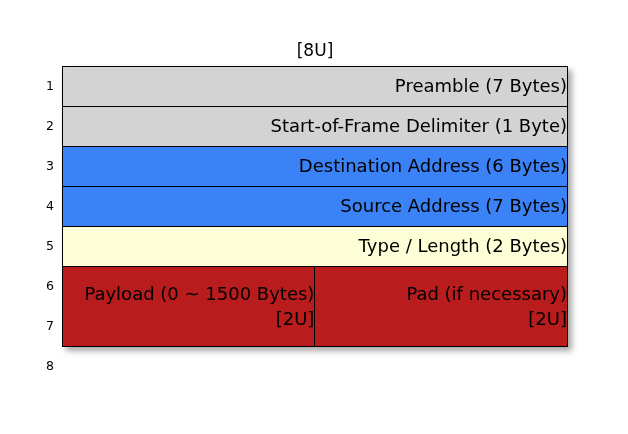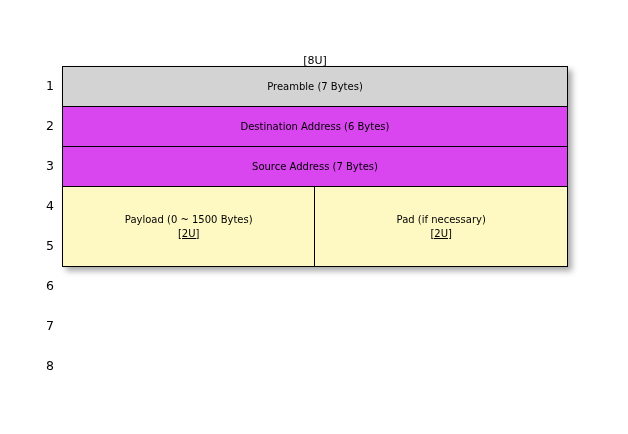--- a/index.html
+++ b/index.html
@@ -29,23 +29,22 @@
     width: 506px;
     text-align: center;
     line-height: 1.25;
   }
   #title-main {
     font-size: 11.5px;
     letter-spacing: 0.1px;
     display: block;
   }
   #title-sub {
-    font-size: 11px;
+    font-size: 17px;
     display: block;
-    margin-top: 14px;
   }
 
   
   #frame-wrap {
     position: absolute;
     left: 38px;
     top: 66px;
     width: 540px;
     height: 340px;
   }
@@ -71,36 +70,36 @@
     position: absolute;
     left: 24px;
     top: 0px;
     width: 506px;
     border-collapse: collapse;
     box-shadow: 4px 4px 6px rgba(0,0,0,0.34);
     background: #ffffff;
   }
   #frame-table td {
     border: 1px solid #000000;
-    text-align: center;
+    text-align: right;
     vertical-align: middle;
-    font-size: 10px;
+    font-size: 18px;
     line-height: 1.35;
     padding: 0;
   }
   td.cell-gray   { background: #d3d3d3; }
-  td.cell-blue   { background: #d946ef; }
+  td.cell-blue   { background: #3b82f6; }
   td.cell-yellow { background: #ffffd7; }
-  td.cell-white  { background: #fef9c3; }
+  td.cell-white  { background: #b91c1c; }
 
   tr.row-std td { height: 39px; }
   tr.row-tall td { height: 79px; }
 
   .cell-label { display: block; }
-  .cell-sub   { display: block; text-decoration: underline; }
+  .cell-sub   { display: block; }
 </style>
 </head>
 <body>
 
 <div id="page">
 
   <div id="title-block">
     <span id="title-sub">[8U]</span>
   </div>
 
@@ -118,27 +117,37 @@
     </div>
 
     <table id="frame-table">
       <tbody>
         <tr class="row-std">
           <td class="cell-gray" colspan="2">
             <span class="cell-label">Preamble (7 Bytes)</span>
           </td>
         </tr>
         <tr class="row-std">
+          <td class="cell-gray" colspan="2">
+            <span class="cell-label">Start-of-Frame Delimiter (1 Byte)</span>
+          </td>
+        </tr>
+        <tr class="row-std">
           <td class="cell-blue" colspan="2">
             <span class="cell-label">Destination Address (6 Bytes)</span>
           </td>
         </tr>
         <tr class="row-std">
           <td class="cell-blue" colspan="2">
             <span class="cell-label">Source Address (7 Bytes)</span>
+          </td>
+        </tr>
+        <tr class="row-std">
+          <td class="cell-yellow" colspan="2">
+            <span class="cell-label">Type / Length (2 Bytes)</span>
           </td>
         </tr>
         <tr class="row-tall">
           <td class="cell-white" style="width:253px">
             <span class="cell-label">Payload (0 ~ 1500 Bytes)</span>
             <span class="cell-sub">[2U]</span>
           </td>
           <td class="cell-white" style="width:253px">
             <span class="cell-label">Pad (if necessary)</span>
             <span class="cell-sub">[2U]</span>

